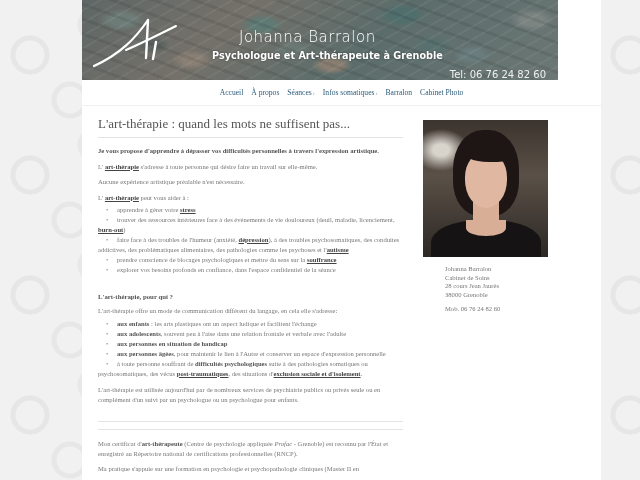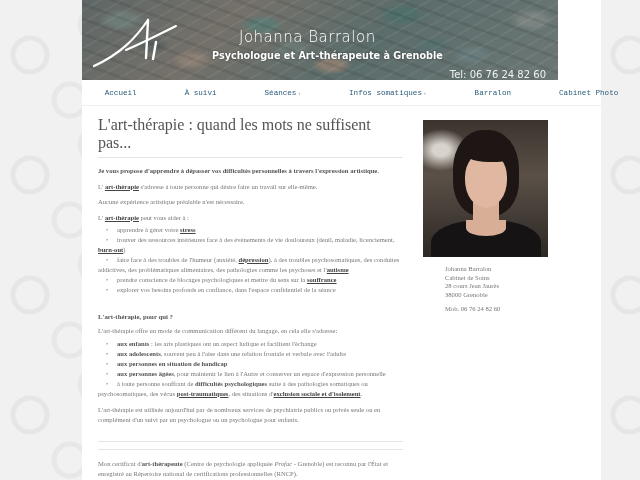--- a/index.html
+++ b/index.html
@@ -62,29 +62,29 @@
   }
   .banner-phone {
     position: absolute; right: 12px; top: 69px; z-index: 2;
     color: #f0f0f0; font-family: "DejaVu Sans", sans-serif; font-size: 10px;
   }
   .nav {
     height: 26px; display: flex; justify-content: center; align-items: center;
     gap: 0; border-bottom: 1px solid #f0f0f0;
   }
   .nav-item {
-    font-family: Liberation Mono, monospace; font-size: 7.6px; color: #2a5b7a;
-    padding: 0 4px; cursor: pointer; white-space: nowrap; margin-left: 40px;
+    font-family: Liberation Serif, serif; font-size: 7.6px; color: #2a5b7a;
+    padding: 0 4px; cursor: pointer; white-space: nowrap;
   }
   .nav-item .dd { color: #999; font-size: 6px; margin-left: 1px; }
   .main {
     position: absolute; left: 16px; top: 116px; width: 305px;
   }
   .main h1 {
-    font-weight: normal; font-size: 16px; color: #555; padding-bottom: 5px;
+    font-weight: normal; font-size: 13px; color: #555; padding-bottom: 5px;
     border-bottom: 1px solid #e4e4e4; margin-bottom: 8px;
   }
   .main p, .main li {
     font-size: 6.6px; color: #777; line-height: 10px;
   }
   .main p { margin-bottom: 5.5px; }
   .main b, .main strong { color: #555; }
   .main a { color: #444; text-decoration: underline; font-weight: bold; }
   .main ul { list-style: none; margin: 2px 0 6px 0; }
   .main ul li { position: relative; padding-left: 19px; }
@@ -143,21 +143,21 @@
       <path d="M36 36 C 50 30, 70 20, 86 12" stroke="#fff" stroke-width="2" fill="none" stroke-linecap="round"></path>
       <path d="M66 28 L 63 45" stroke="#fff" stroke-width="2.4" fill="none" stroke-linecap="round"></path>
     </svg>
     <div class="site-name">Johanna Barralon</div>
     <div class="site-tagline">Psychologue et Art-thérapeute à Grenoble</div>
     <div class="banner-phone">Tel: 06 76 24 82 60</div>
   </div>
 
   <nav class="nav">
     <span class="nav-item"><span>Accueil</span></span>
-    <span class="nav-item"><span>À suivi</span></span>
+    <span class="nav-item"><span>À propos</span></span>
     <span class="nav-item"><span>Séances</span><span class="dd">›</span></span>
     <span class="nav-item"><span>Infos somatiques</span><span class="dd">›</span></span>
     <span class="nav-item"><span>Barralon</span></span>
     <span class="nav-item"><span>Cabinet Photo</span></span>
   </nav>
 
   <div class="main">
     <h1>L'art-thérapie : quand les mots ne suffisent pas...</h1>
     <p class="lead">Je vous propose d'apprendre à dépasser vos difficultés personnelles à travers l'expression artistique.</p>
     <p><span>L' </span><a>art-thérapie</a><span> s'adresse à toute personne qui désire faire un travail sur elle-même.</span></p>

